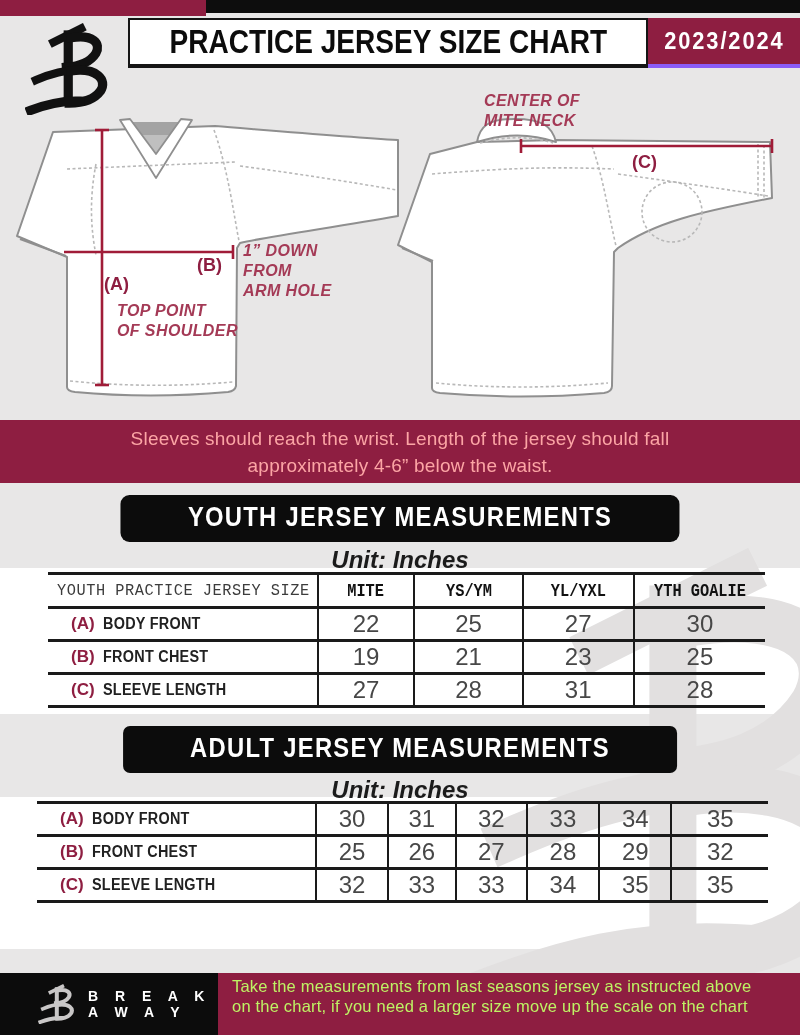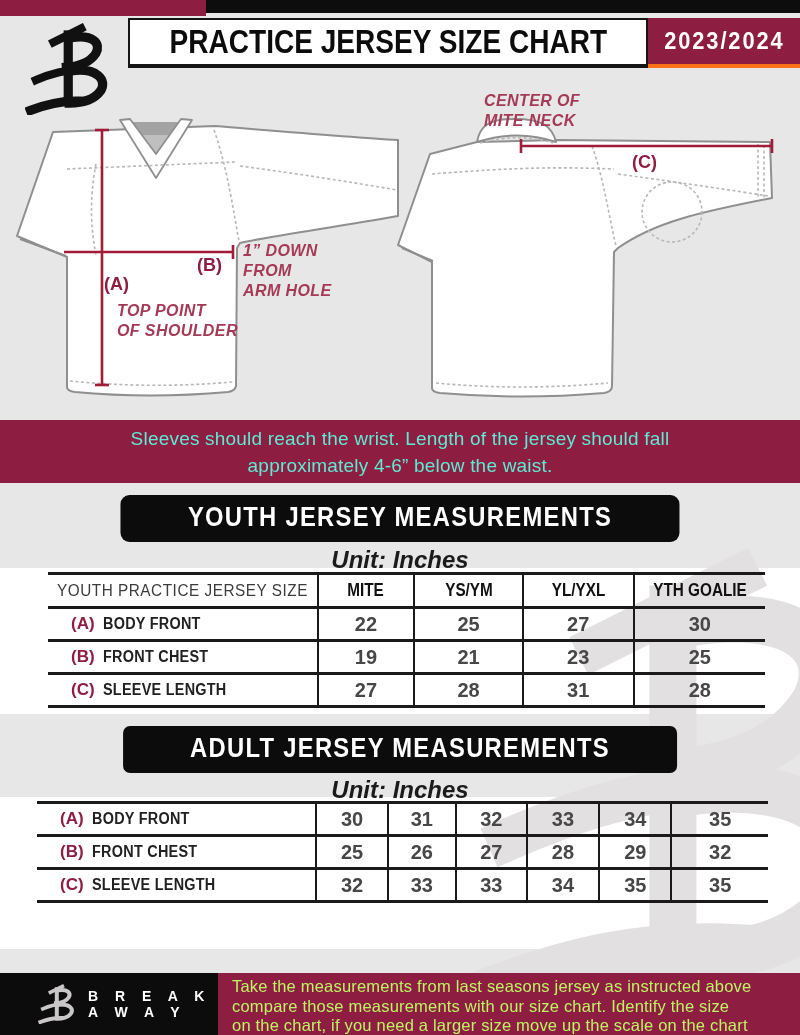--- a/index.html
+++ b/index.html
@@ -19,36 +19,36 @@
   
   .logo-header { left:25px; top:23px; width:92px; height:92px; color:#111; z-index:3; }
   .title-box {
     left:128px; top:18px; width:520px; height:50px; background:#fff;
     border:2px solid #151515; border-bottom-width:4px;
     display:flex; align-items:center; justify-content:center; z-index:3;
   }
   .title-box .t { font-size:33px; font-weight:800; color:#0c0c0c; letter-spacing:0; }
   .year-box {
     left:648px; top:18px; width:152px; height:50px; background:#8e1e41;
-    border-bottom:4px solid #f97316;
+    border-bottom:4px solid #8b5cf6;
     display:flex; align-items:center; justify-content:center; z-index:3;text-align:center;
   }
   .year-box .t { font-size:23px; font-weight:700; color:#fff; letter-spacing:2px; transform:scaleX(.95); }
 
   
   .diagram { left:0; top:90px; width:800px; height:330px; z-index:3; }
   .diagram svg { position:absolute; left:0; top:0; }
   .mkey  { position:absolute; font-weight:800; font-size:18px; color:#8e1e41; }
   .mdesc { position:absolute; font-style:italic; font-size:16px; font-weight:600;
            color:#a43a56; letter-spacing:.4px; line-height:20px; }
 
   
   .note-banner { left:0; top:420px; width:800px; height:63px; background:#8e1e41;
                  z-index:3; text-align:center; padding-top:5px; }
-  .note-banner div { color:#5eead4; font-size:19px; line-height:27px; font-weight:400; letter-spacing:.2px; }
+  .note-banner div { color:#fca5a5; font-size:19px; line-height:27px; font-weight:400; letter-spacing:.2px; }
 
   
   .band { left:0; width:800px; background:#fff; z-index:1; }
   .band-youth { top:568px; height:146px; }
   .band-adult { top:797px; height:152px; }
   .watermark { left:452px; top:548px; width:470px; height:470px; color:#e2e0e0; z-index:2; }
 
   
   .sec-banner { left:50%; transform:translateX(-50%); background:#0c0c0c; border-radius:9px;
                 padding:6px 30px 9px; z-index:3; }
@@ -59,26 +59,26 @@
   .unit-youth { top:546px; } .unit-adult { top:776px; }
 
   
   .size-table { position:absolute; border-collapse:collapse; table-layout:fixed;
                 border-top:3px solid #1a1a1a; z-index:3; }
   .size-table td { border-bottom:3px solid #1a1a1a; padding:0; vertical-align:middle; }
   .size-table td.val { border-left:2px solid #1a1a1a; text-align:center; }
   .size-table td.lbl { text-align:left; }
   .tbl-youth { left:48px; top:572px; width:717px; }
   .tbl-adult { left:37px; top:801px; width:731px; }
-  tr.hrow td { height:34px; }
+  tr.hrow td { height:34px;font-family:Liberation Mono, monospace; }
   .tbl-adult tr.hrow td { height:38px; }
   tr.drow td { height:33px; }
   .hlbl { font-size:17px; color:#3c3c3c; letter-spacing:.6px; padding-left:10px; }
   .colh { font-size:18px; font-weight:700; color:#111; }
-  .num  { font-size:20px; color:#474747; transform:scaleX(.8);font-weight:bold; }
+  .num  { font-size:24px; color:#474747; transform:scaleX(.8); }
   td.lbl .wrap { padding-left:23px; display:flex; align-items:center; gap:8px; }
   .rk { color:#8e1e41; font-weight:800; font-size:17px; }
   .rl { font-size:16px; font-weight:700; letter-spacing:.3px; color:#212121; }
 
   
   .footer { left:0; top:973px; width:800px; height:62px; display:flex; z-index:4; }
   .footer-black { width:218px; height:100%; background:#0c0c0c; display:flex;
                   align-items:center; padding-left:38px; gap:10px; }
   .footer-black .logo-f { width:40px; height:40px; color:#c9c7c7; flex:0 0 auto; }
   .brand { color:#fff; font-size:14px; font-weight:600; letter-spacing:6.5px; }
@@ -324,18 +324,17 @@
 
   <div class="abs footer">
     <div class="footer-black">
       <svg class="logo-f" viewBox="0 0 100 100">
         <use href="#logo-b"></use>
       </svg>
       <span class="brand">B R E A K A W A Y</span>
     </div>
     <div class="footer-maroon">
       <div>Take the measurements from last seasons jersey as instructed above</div>
-      <div>compare those measurements  with our size chart. Identify the size</div>
       <div>on the chart, if you need a larger size move up the scale on the chart</div>
     </div>
   </div>
 
 </div>
 
 </body></html>

